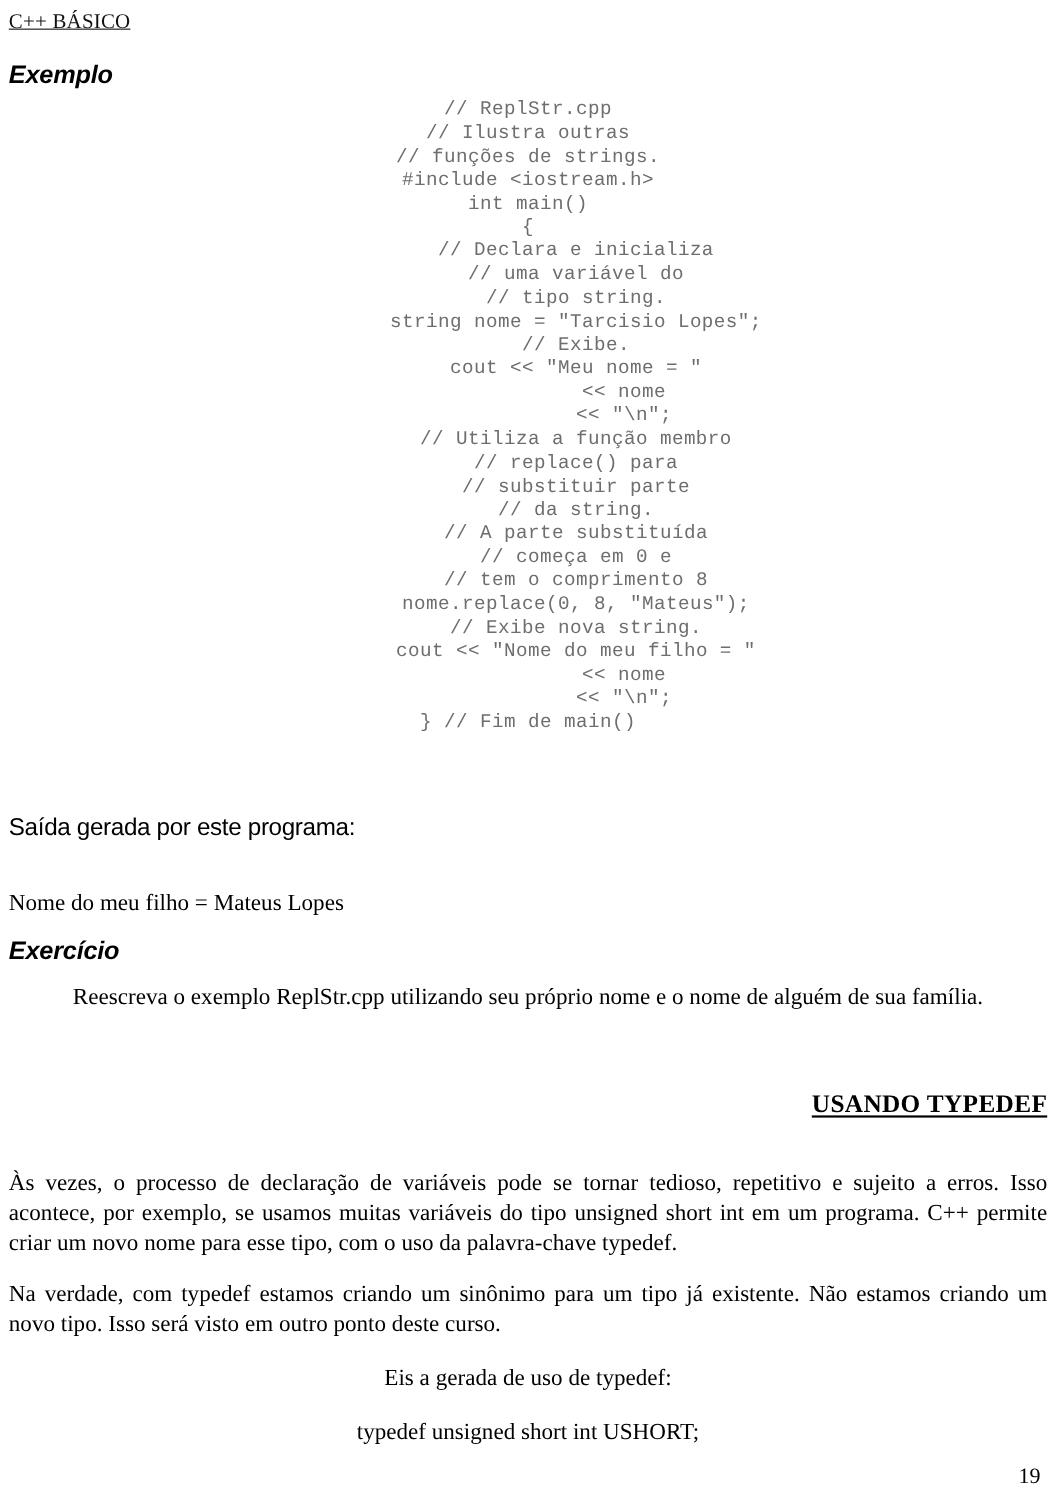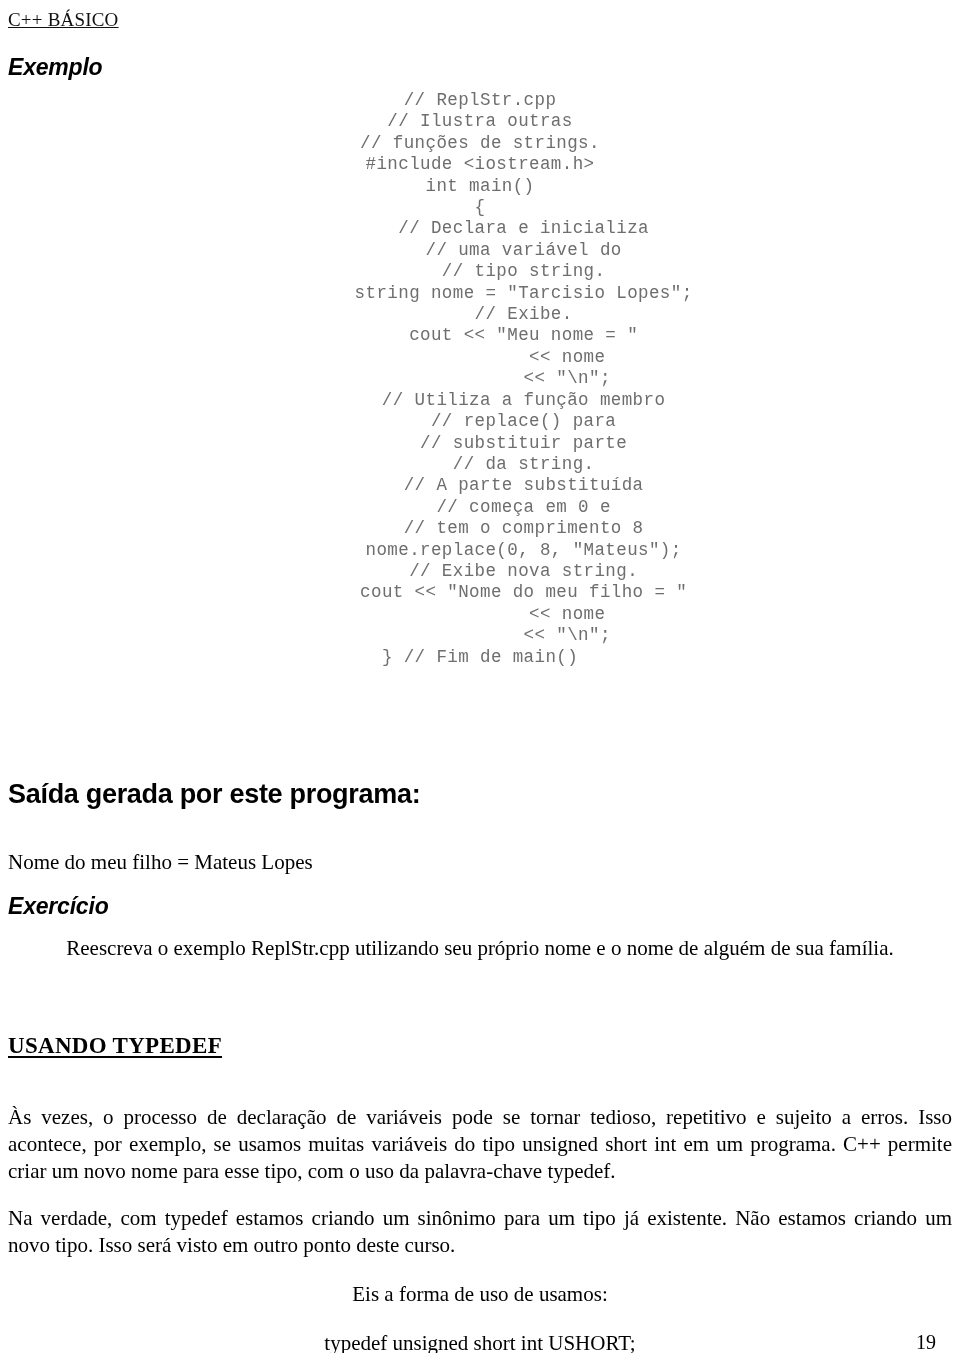--- a/index.html
+++ b/index.html
@@ -41,27 +41,26 @@
     font-style: italic;
     font-size: 23px;
     line-height: 26px;
     color: #000;
     letter-spacing: -0.2px;
   }
 
   
   .p-sans {
     font-family: "Liberation Sans", sans-serif;
-    font-weight: bold;
+    font-weight: normal;
     font-style: normal;
-    font-size: 27px;
+    font-size: 22px;
     line-height: 24px;
     color: #000;
     letter-spacing: -0.3px;
-    margin-top: 42px;
   }
 
   
   .code {
     font-family: "Liberation Mono", "DejaVu Sans Mono", monospace;
     font-size: 17.5px;
     line-height: 21.4px;
     color: #6e6e6e;
     white-space: pre;
     letter-spacing: 0.4px;
@@ -81,38 +80,38 @@
 
   .out-line {
     font-family: "Liberation Serif", serif;
     font-size: 21px;
     line-height: 26px;
     color: #000;
   }
 
   
   .title-center {
-    text-align: left;
+    text-align: right;
     font-family: "Liberation Serif", serif;
     font-weight: bold;
     font-size: 23px;
     line-height: 28px;
     letter-spacing: 0.3px;
   }
   .title-center .u {
     text-decoration: underline;
     text-underline-offset: 3px;
     text-decoration-thickness: 2px;
     display: inline-block;
   }
 
   
   .page-number {
     position: absolute;
-    right: 24px;
+    right: 14px;
     bottom: 8px;
     font-family: "Liberation Serif", serif;
     font-size: 20px;
     line-height: 22px;
     color: #000;
   }
   .gap-md { height: 22px; }
   .gap-xl { height: 48px; }
 </style>
 </head>
@@ -159,21 +158,21 @@
   <div style="height:44px"></div>
 
   <div class="body-serif justify">Às vezes, o processo de declaração de variáveis pode se tornar tedioso, repetitivo e sujeito a erros. Isso acontece, por exemplo, se usamos muitas variáveis do tipo unsigned short int em um programa. C++ permite criar um novo nome para esse tipo, com o uso da palavra-chave typedef.</div>
 
   <div style="height:20px"></div>
 
   <div class="body-serif justify">Na verdade, com typedef estamos criando um sinônimo para um tipo já existente. Não estamos criando um novo tipo. Isso será visto em outro ponto deste curso.</div>
 
   <div style="height:22px"></div>
 
-  <div class="body-serif">Eis a forma de uso de usamos:</div>
+  <div class="body-serif">Eis a gerada de uso de typedef:</div>
 
   <div style="height:22px"></div>
 
   <div class="body-serif">typedef unsigned short int USHORT;</div>
 
   <div class="page-number">19</div>
 
 </div>
 
 </body></html>

